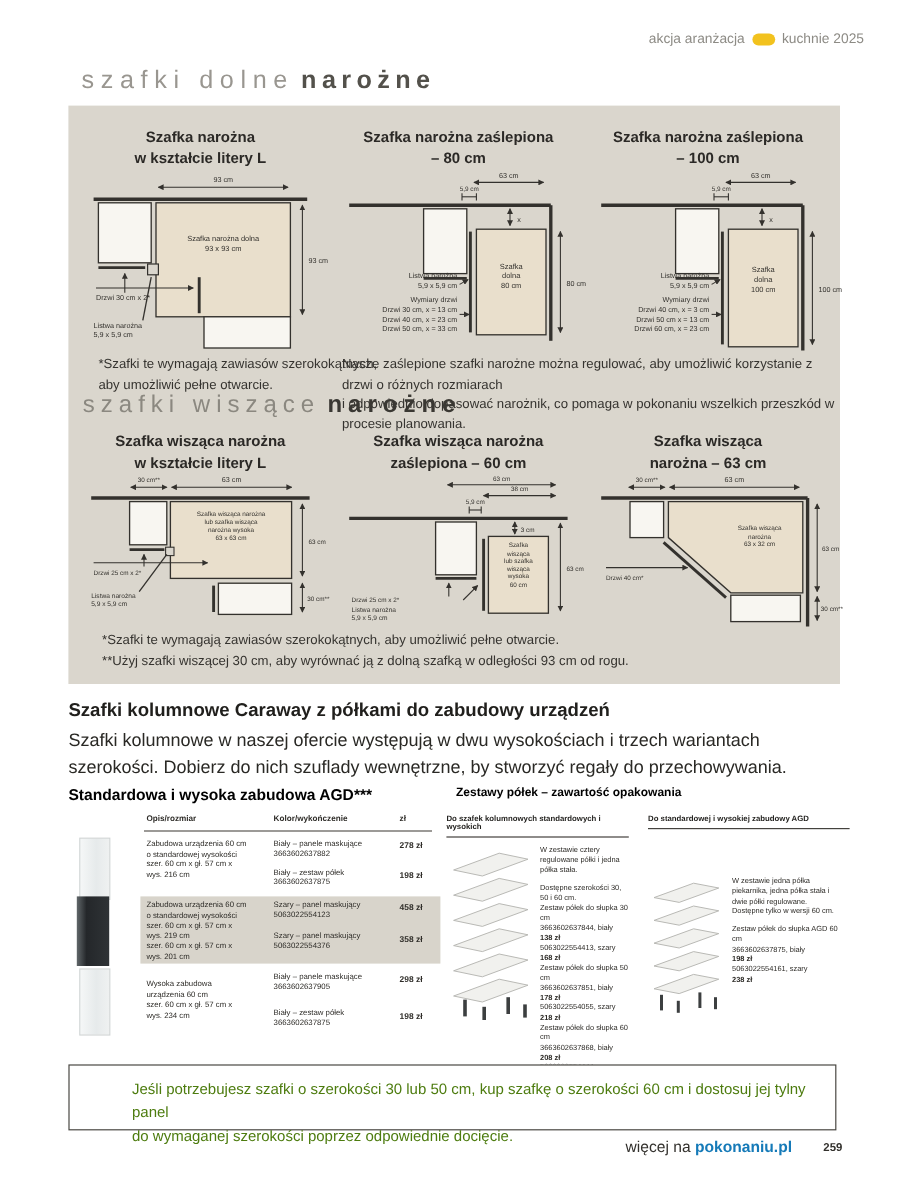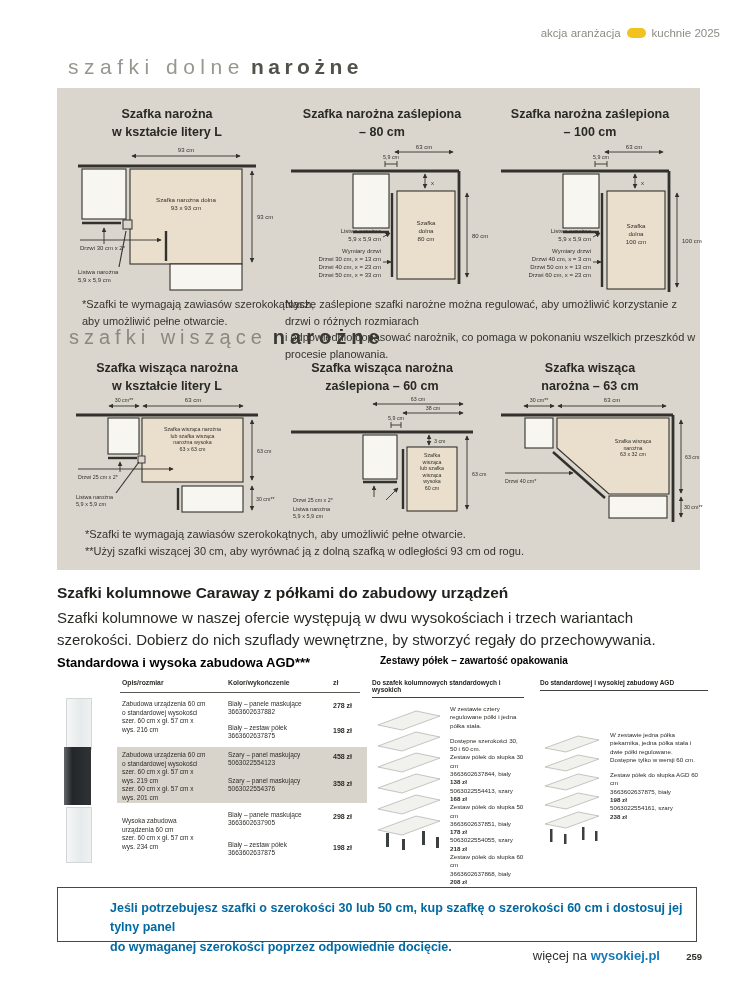--- a/index.html
+++ b/index.html
@@ -58,21 +58,21 @@
   .sset { position:absolute; top:679px; font-size:6.2px; color:#2e2c28; }
   .sshead { font-size:6.5px; font-weight:bold; border-bottom:1px solid #44423e; padding-bottom:4px; color:#201f1c; }
   .sscontent { display:flex; }
   .sstext { line-height:1.34; }
   .gap { margin-top:7px; }
   .ssprice { font-weight:bold; }
 
   .notebox { position:absolute; left:57px; top:887px; width:640px; height:55px;
              border:1.5px solid #4a4843; background:#fff; box-sizing:border-box; }
   .notetext { position:absolute; left:52px; top:11px; font-size:12.5px; line-height:1.55;
-              color:#0369a1; white-space:pre-line;font-weight:bold; }
+              color:#4d7c0f; white-space:pre-line; }
   .footer { position:absolute; top:948px; right:96px; font-size:13px; color:#33312d; white-space:nowrap; }
   .footer a { color:#157ab8; font-weight:bold; text-decoration:none; }
   .pagenum { position:absolute; top:951px; right:54px; font-size:9.5px; font-weight:bold; color:#33312d; }
 </style>
 </head>
 <body>
 
 <div class="page">
 
   <div class="tophead">
@@ -443,17 +443,17 @@
     </div>
   </div>
 
   <div class="notebox">
     <div class="notetext">Jeśli potrzebujesz szafki o szerokości 30 lub 50 cm, kup szafkę o szerokości 60 cm i dostosuj jej tylny panel
 do wymaganej szerokości poprzez odpowiednie docięcie.</div>
   </div>
 
   <div class="footer">
     <span>więcej na</span>
-    <a href="#">wysokiej.pl</a>
+    <a href="#">pokonaniu.pl</a>
   </div>
   <div class="pagenum">259</div>
 
 </div>
 
 </body></html>

